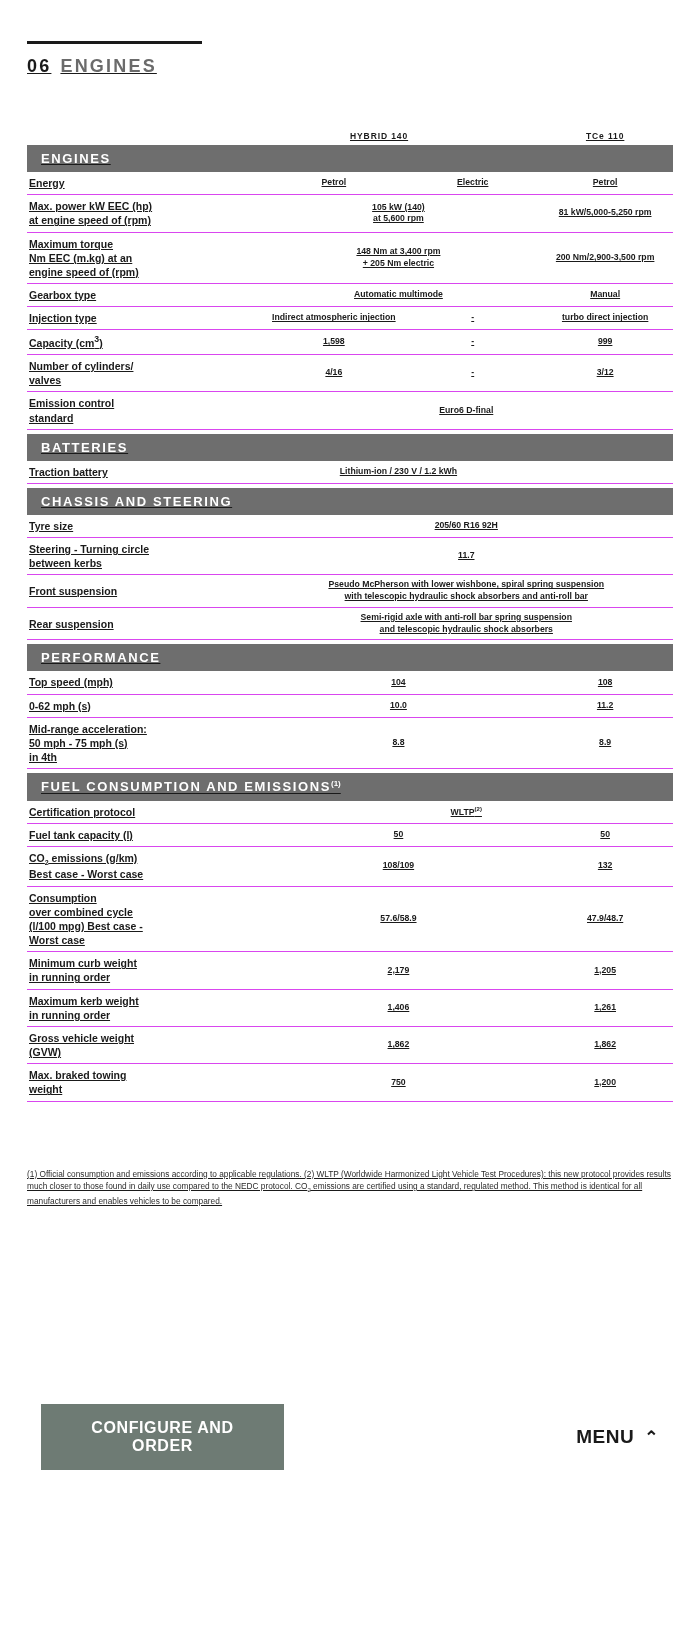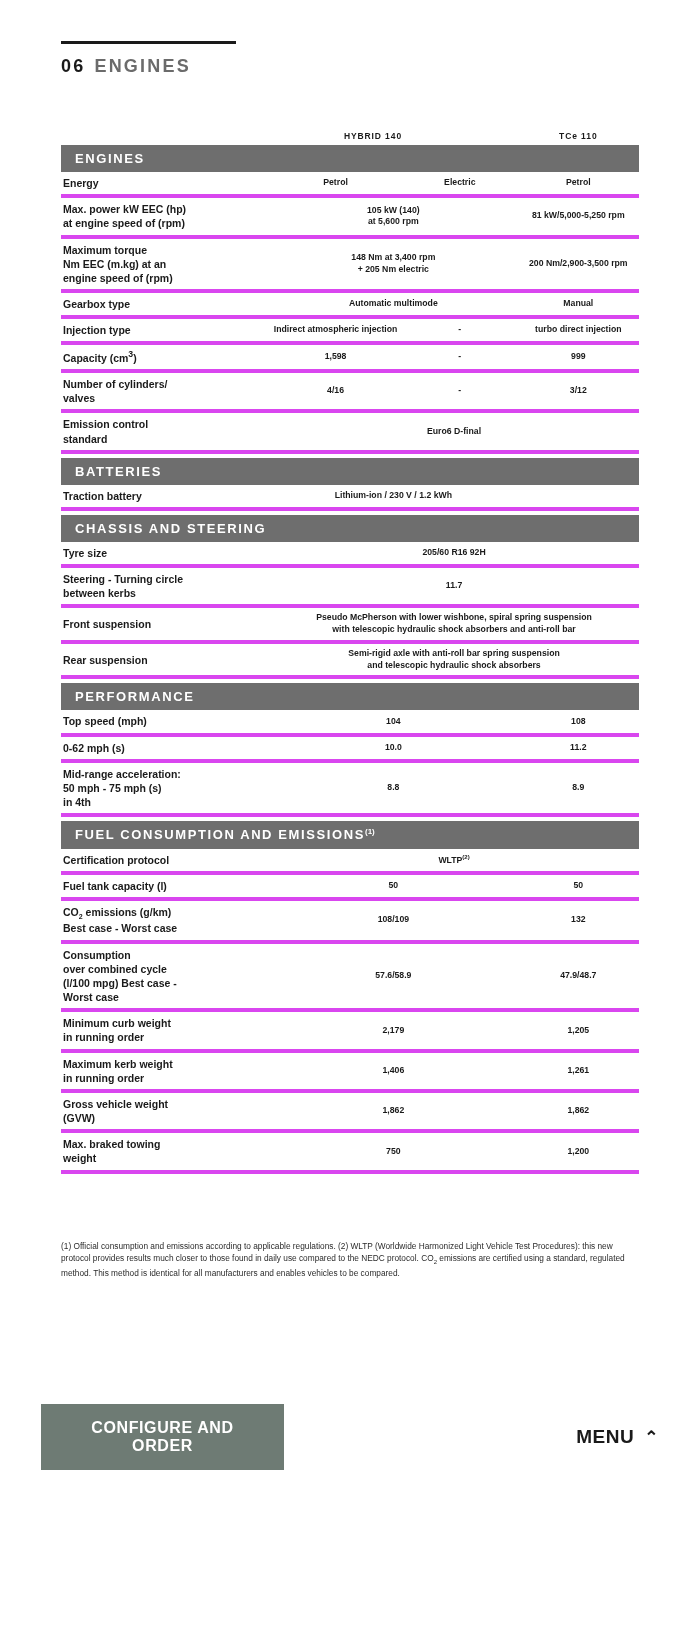--- a/index.html
+++ b/index.html
@@ -7,21 +7,21 @@
   body {
     width: 700px;
     height: 1634px;
     background: #ffffff;
     font-family: "Liberation Sans", sans-serif;
     color: #1a1a1a;
     position: relative;
     overflow: hidden;
   }
 
-  .page { padding: 0 61px; }
+  .page { padding: 0 27px; text-decoration: underline; }
 
   
   .title-rule {
     width: 175px;
     height: 3px;
     background: #1a1a1a;
     margin-top: 41px;
   }
   .page-title {
     margin-top: 12px;
@@ -54,21 +54,21 @@
     letter-spacing: 1.6px;
     padding: 6px 0 6px 14px;
     margin-top: 4px;
   }
   .sec-bar sup { font-size: 8px; letter-spacing: 0; }
 
   
   .row {
     display: flex;
     align-items: center;
-    border-bottom: 4px solid #d946ef;
+    border-bottom: 1px solid #d946ef;
     min-height: 23px;
     padding: 4px 0;
   }
   .row.tall { min-height: 30px; }
   .cell-label {
     width: 36%;
     font-size: 10.5px;
     font-weight: bold;
     line-height: 1.35;
     padding-left: 2px;

